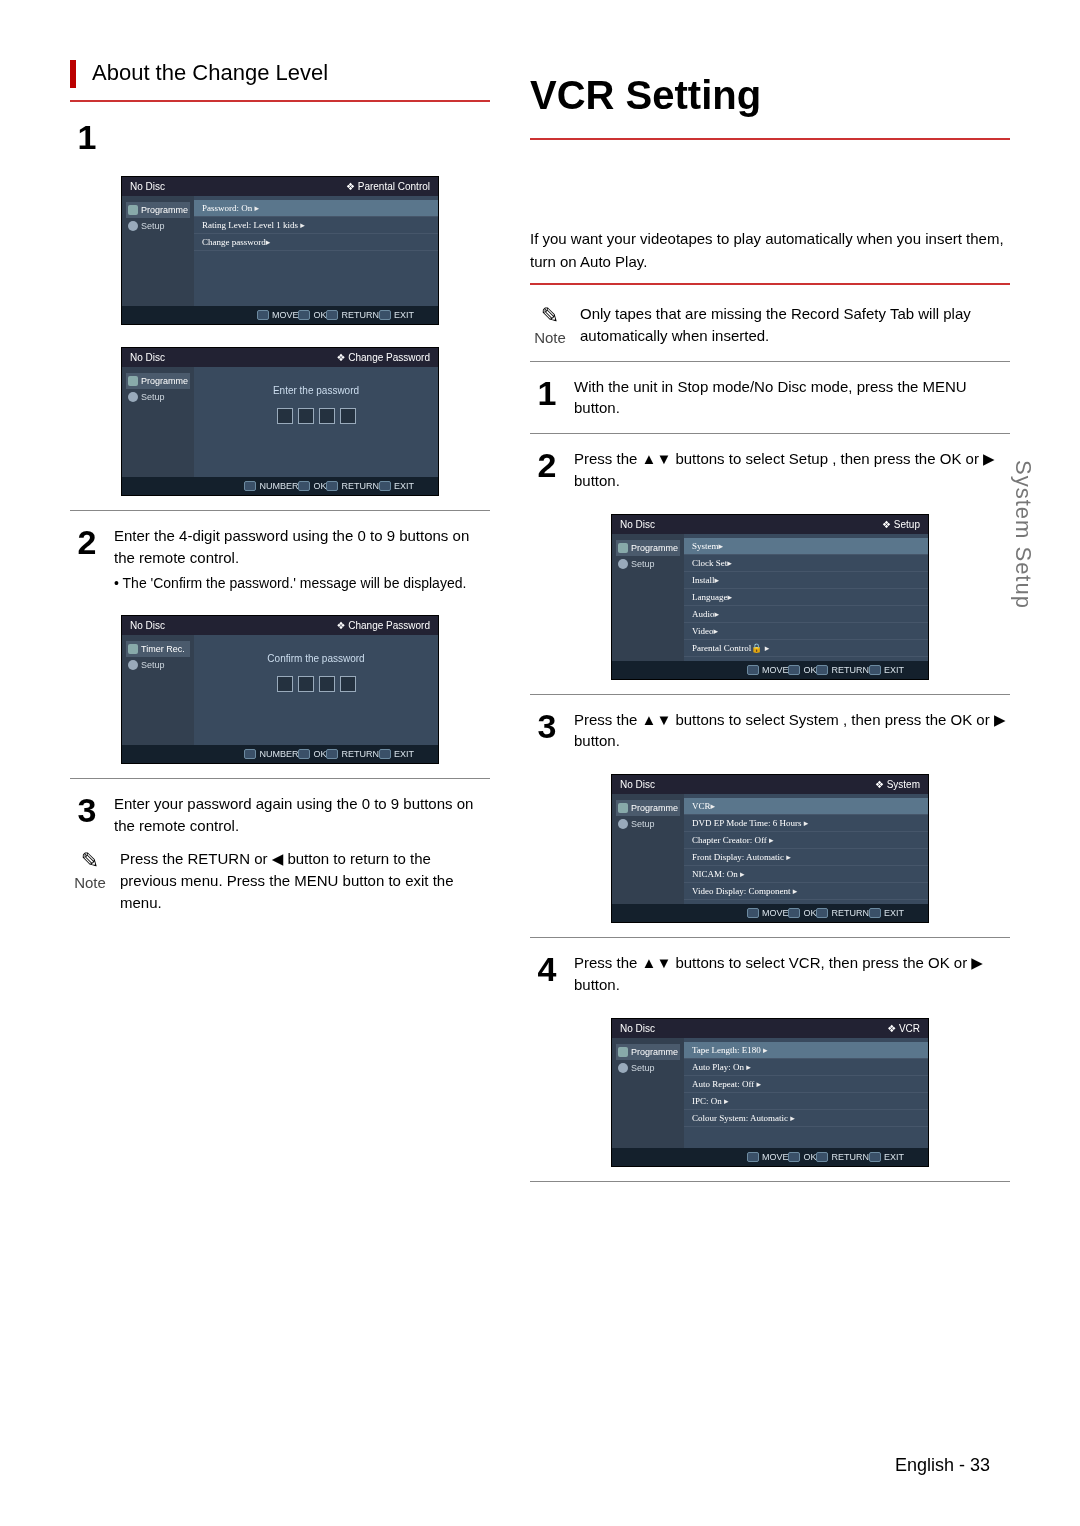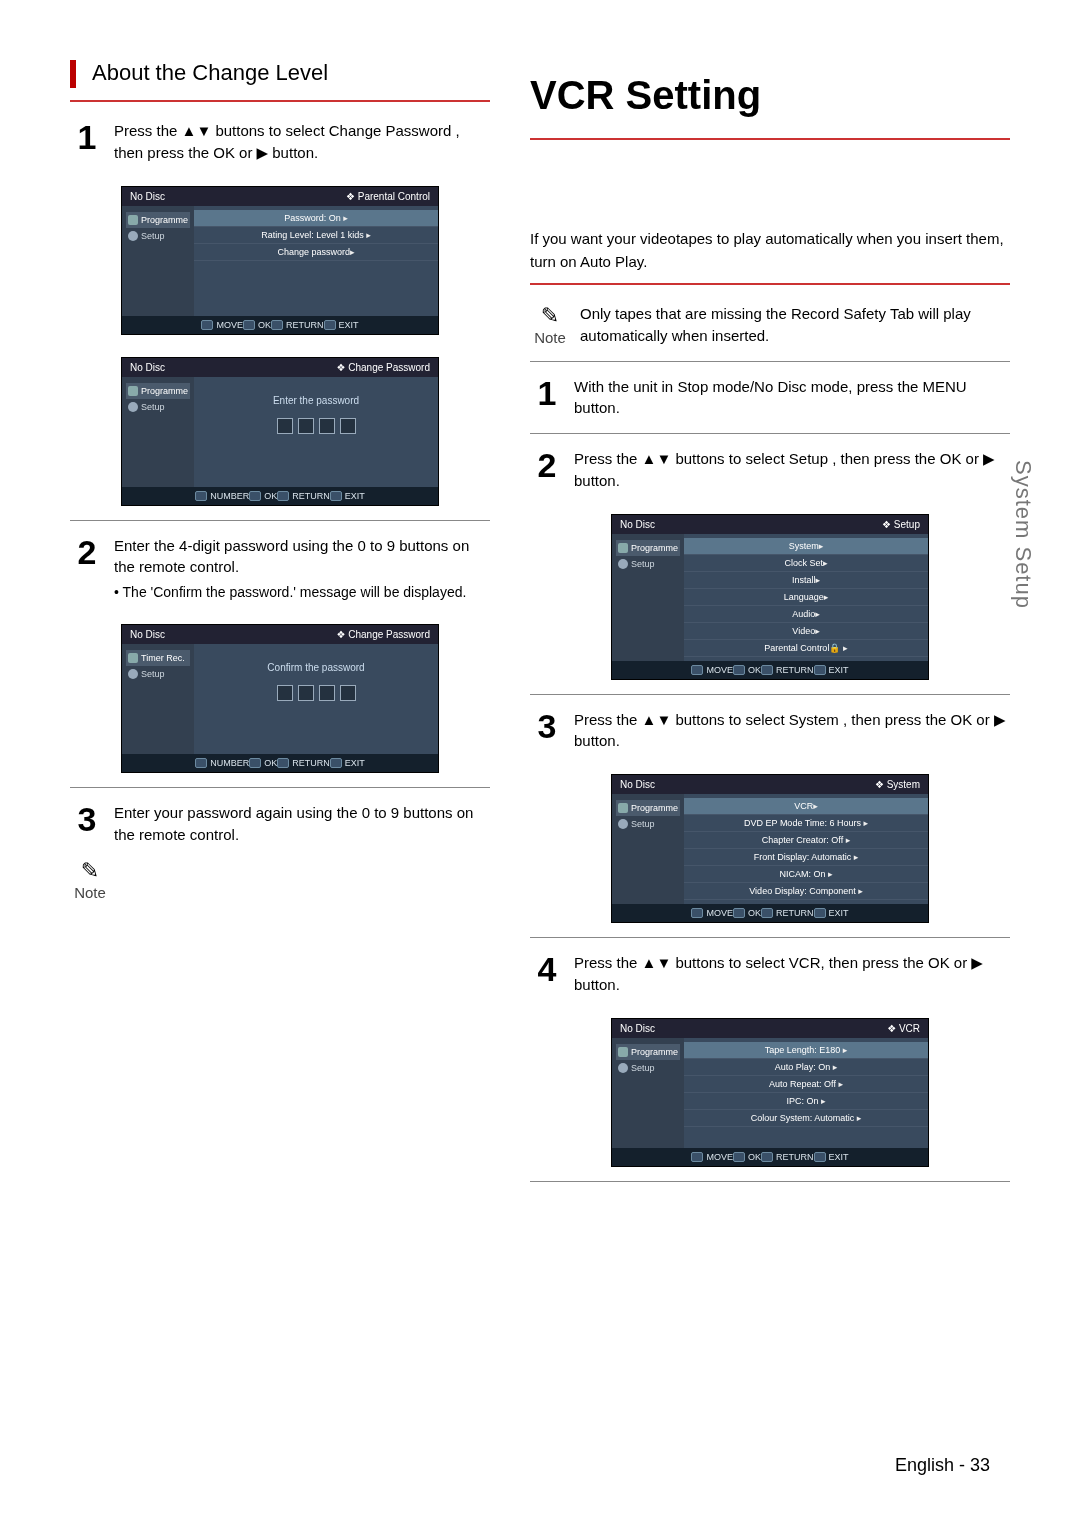--- a/index.html
+++ b/index.html
@@ -26,47 +26,46 @@
   .intro { font-size: 15px; line-height: 1.5; margin: 10px 0; }
   .osd { width: 318px; margin: 22px auto 10px; border: 1px solid #000; background: #3e4a5a; color: #fff; font-size: 10px; }
   .osd .osd-top { background: #223; color: #fff; display: flex; justify-content: space-between; padding: 4px 8px; }
   .osd .osd-body { display: flex; min-height: 110px; }
   .osd .osd-side { width: 72px; background: #334050; padding: 6px 4px; }
   .osd .osd-side .side-item { padding: 3px 2px; font-size: 9px; color: #cfd8e0; display:flex; align-items:center; gap:3px; }
   .osd .osd-side .side-item.active { background: #4a5a6c; color: #fff; text-align: right; }
   .side-icon { display:inline-block; width:10px; height:10px; background:#8aa; border-radius:2px; }
   .side-icon.gear { border-radius:50%; background:#9ab; }
   .osd .osd-main { flex: 1; background: #394a5e; padding: 4px 0; }
-  .osd .osd-row { display: flex; justify-content: center; align-items: center; padding: 3px 8px; font-size: 9px; border-bottom: 1px solid #46566a; }
+  .osd .osd-row { display: flex; justify-content: flex-start; align-items: center; padding: 3px 8px; font-size: 9px; border-bottom: 1px solid #46566a; font-family: Liberation Serif, serif; }
   .osd .osd-row.sel { background: #5a768c; color:#fff; }
   .osd .osd-row .arrow { font-size: 9px; color:#eee; }
   .osd .osd-prompt { text-align: center; padding: 14px 6px 6px; font-size: 10px; color:#cde; }
   .boxes { display: flex; justify-content: center; gap: 5px; margin-top: 6px; }
   .pw-box { width: 16px; height: 16px; border: 1px solid #9ab; background:#24313f; }
-  .osd .osd-foot { background: #14202c; color: #d8e2ea; display: flex; justify-content: center; padding: 4px 24px; font-size: 9px; }
+  .osd .osd-foot { background: #14202c; color: #d8e2ea; display: flex; justify-content: flex-end; padding: 4px 24px; font-size: 9px; }
   .osd .osd-foot span { display:inline-flex; align-items:center; gap:3px; }
   .foot-icon { display:inline-block; width:12px; height:10px; background:#3a5068; border:1px solid #6c8aa0; border-radius:2px; }
   .vtab { writing-mode: vertical-rl; position: absolute; right: 44px; top: 460px; font-size: 22px; color: #777; font-weight:500; letter-spacing:1px; }
   .footer { position: absolute; bottom: 50px; right: 90px; font-size: 18px; }
 </style>
 </head>
 <body>
 
 <div class="page">
 
   <div class="col col-left">
     <div class="section-header">
       <div class="red-bar"></div>
       <h2 class="sub">About the Change Level</h2>
     </div>
     <hr class="hr-red">
 
     <div class="step">
       <div class="step-num">1</div>
-      <div class="step-text">Press the ▲▼ buttons to select Change Password , then press the OK or ▶ button.</div>
     </div>
 
     <div class="osd">
       <div class="osd-top">
           <span>No Disc</span>
           <span>❖ Parental Control</span>
         </div>
       <div class="osd-body">
         <div class="osd-side">
             <div class="side-item active">
@@ -220,20 +219,21 @@
     <div class="step">
       <div class="step-num">3</div>
       <div class="step-text">Enter your password again using the 0 to 9 buttons on the remote control.</div>
     </div>
 
     <div class="note-row">
       <div class="note-icon-wrap">
         <div class="note-icon">✎</div>
         <div class="note-label">Note</div>
       </div>
+      <div class="note-text">Press the RETURN or ◀ button to return to the previous menu. Press the MENU button to exit the menu.</div>
     </div>
   </div>
 
   <div class="col col-right">
     <h1 class="main">VCR Setting</h1>
     <hr class="hr-red">
     <div style="height:60px"></div>
     <p class="intro">If you want your videotapes to play automatically when you insert them, turn on Auto Play.</p>
     <hr class="hr-red">
 

